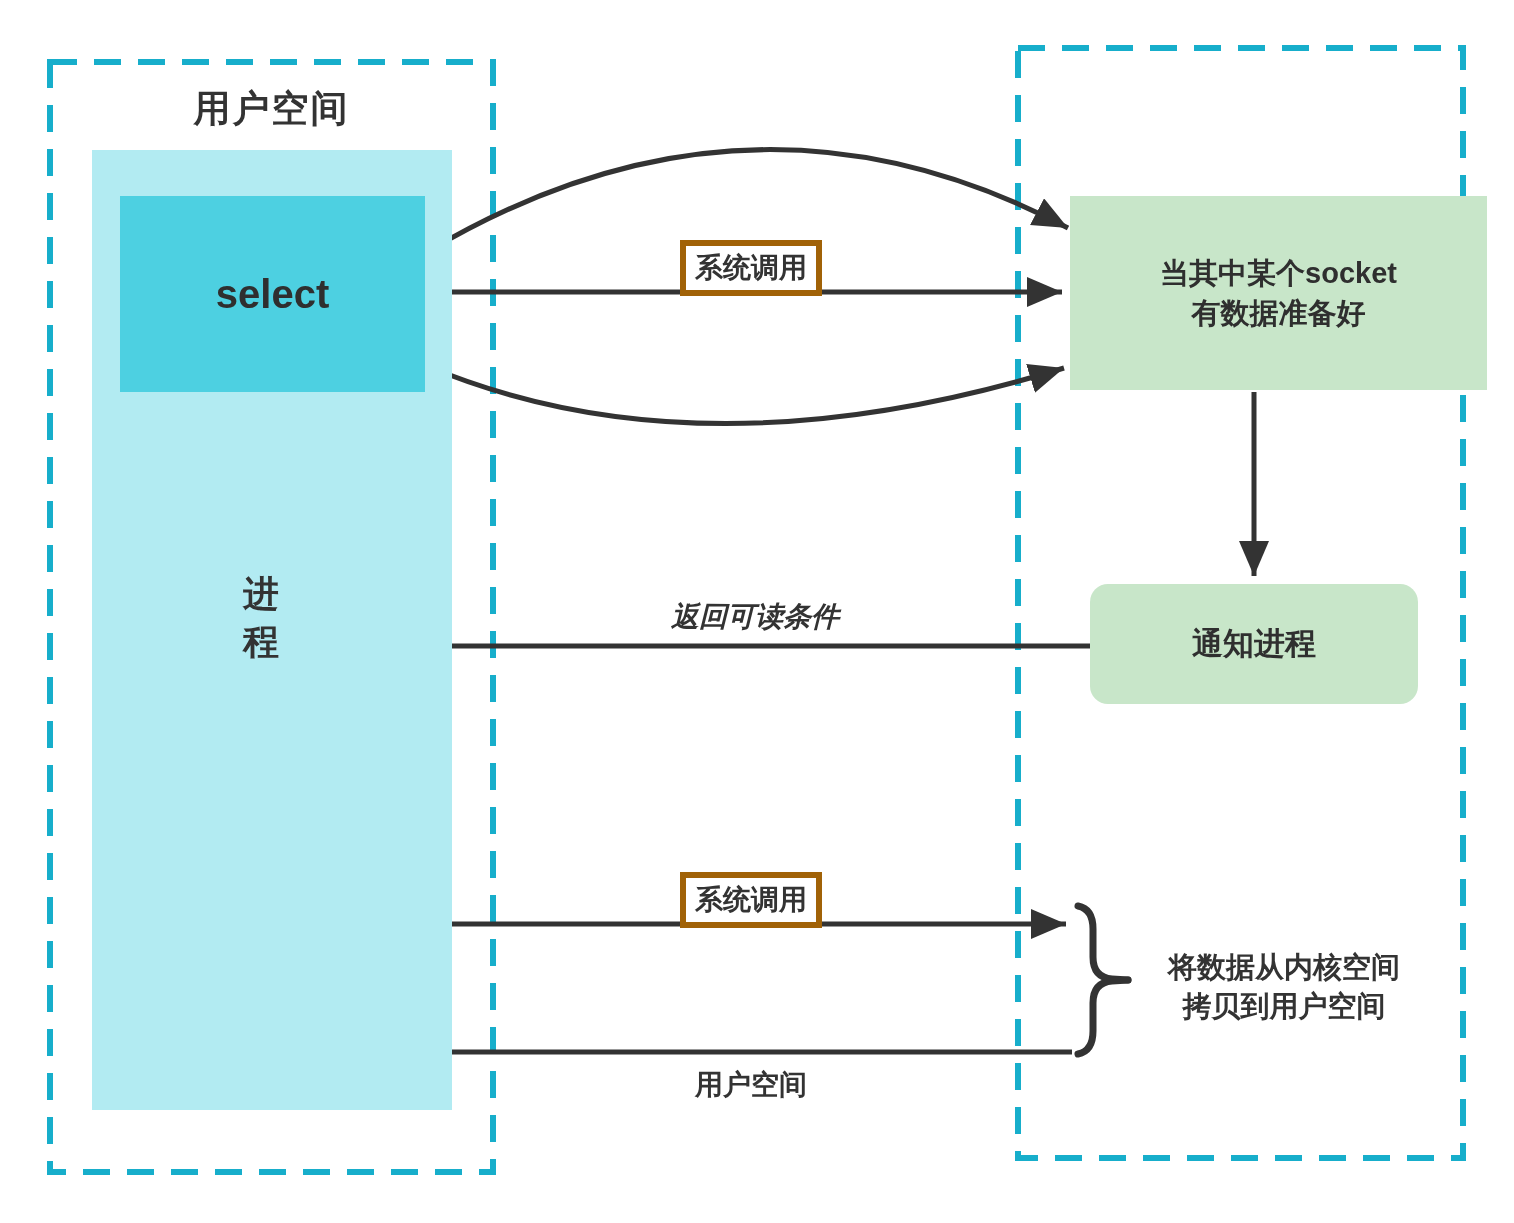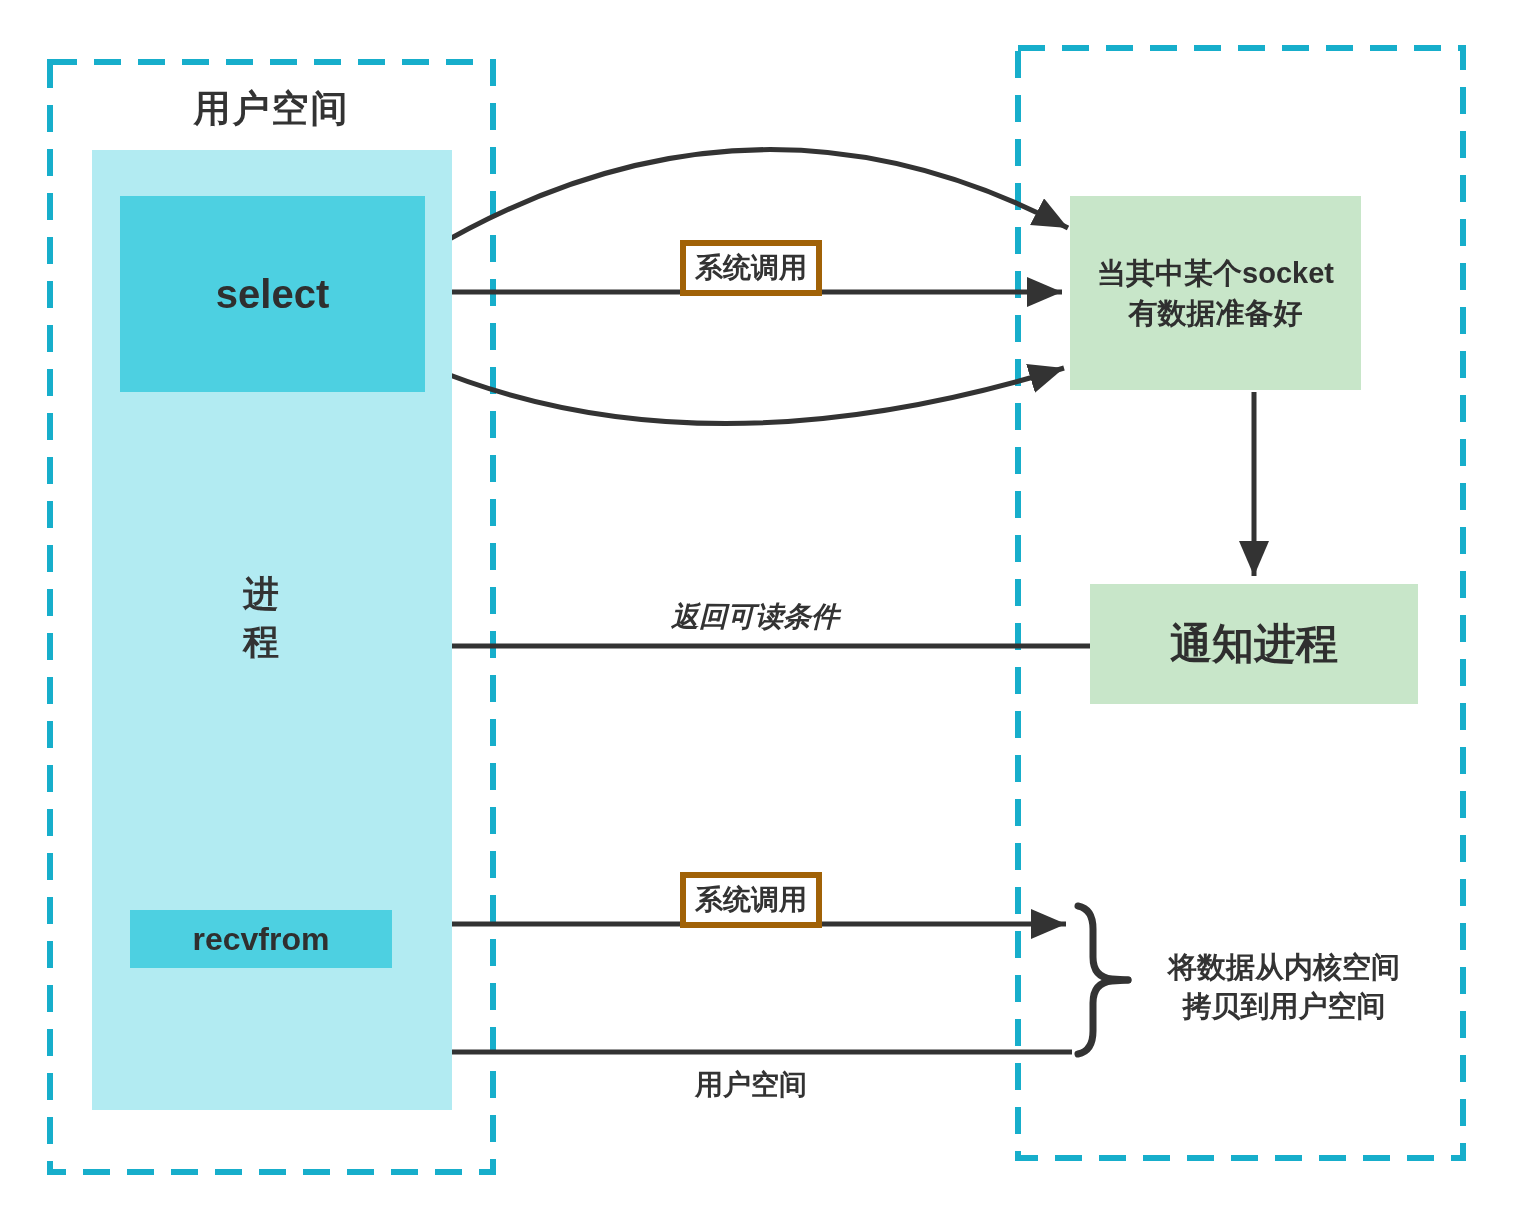--- a/index.html
+++ b/index.html
@@ -60,29 +60,28 @@
 
   <div class="abs panel" style="left:92px;top:150px;width:360px;height:960px;"></div>
 
   <div class="abs cyan-box" style="left:120px;top:196px;width:305px;height:196px;font-size:40px;">select</div>
 
   <div class="abs process-text" style="left:228px;top:570px;width:66px;">
     <span style="display:block;">进</span>
     <span style="display:block;">程</span>
   </div>
 
-  <div class="abs cyan-box" style="left:130px;top:910px;width:262px;height:58px;font-size:32px;">recvfrom</div>
 
 
-  <div class="abs green-box" style="left:1070px;top:196px;width:291px;height:194px;font-size:29px;line-height:40px;">
+  <div class="abs green-box" style="left:1070px;top:196px;width:417px;height:194px;font-size:29px;line-height:40px;">
     <span>当其中某个socket</span>
     <span>有数据准备好</span>
   </div>
 
-  <div class="abs green-box" style="left:1090px;top:584px;width:328px;height:120px;font-size:42px;">通知进程</div>
+  <div class="abs green-box" style="left:1090px;top:584px;width:328px;height:120px;font-size:31px;border-radius:18px;">通知进程</div>
 
   <div class="abs flow-label boxed-label" style="left:751px;top:240px;">系统调用</div>
 
   <div class="abs flow-label" style="left:755px;top:598px;font-style:italic;">返回可读条件</div>
 
   <div class="abs flow-label boxed-label" style="left:751px;top:872px;">系统调用</div>
 
   <div class="abs flow-label" style="left:751px;top:1066px;">用户空间</div>
 
   <div class="abs note-text" style="left:1284px;top:948px;">

